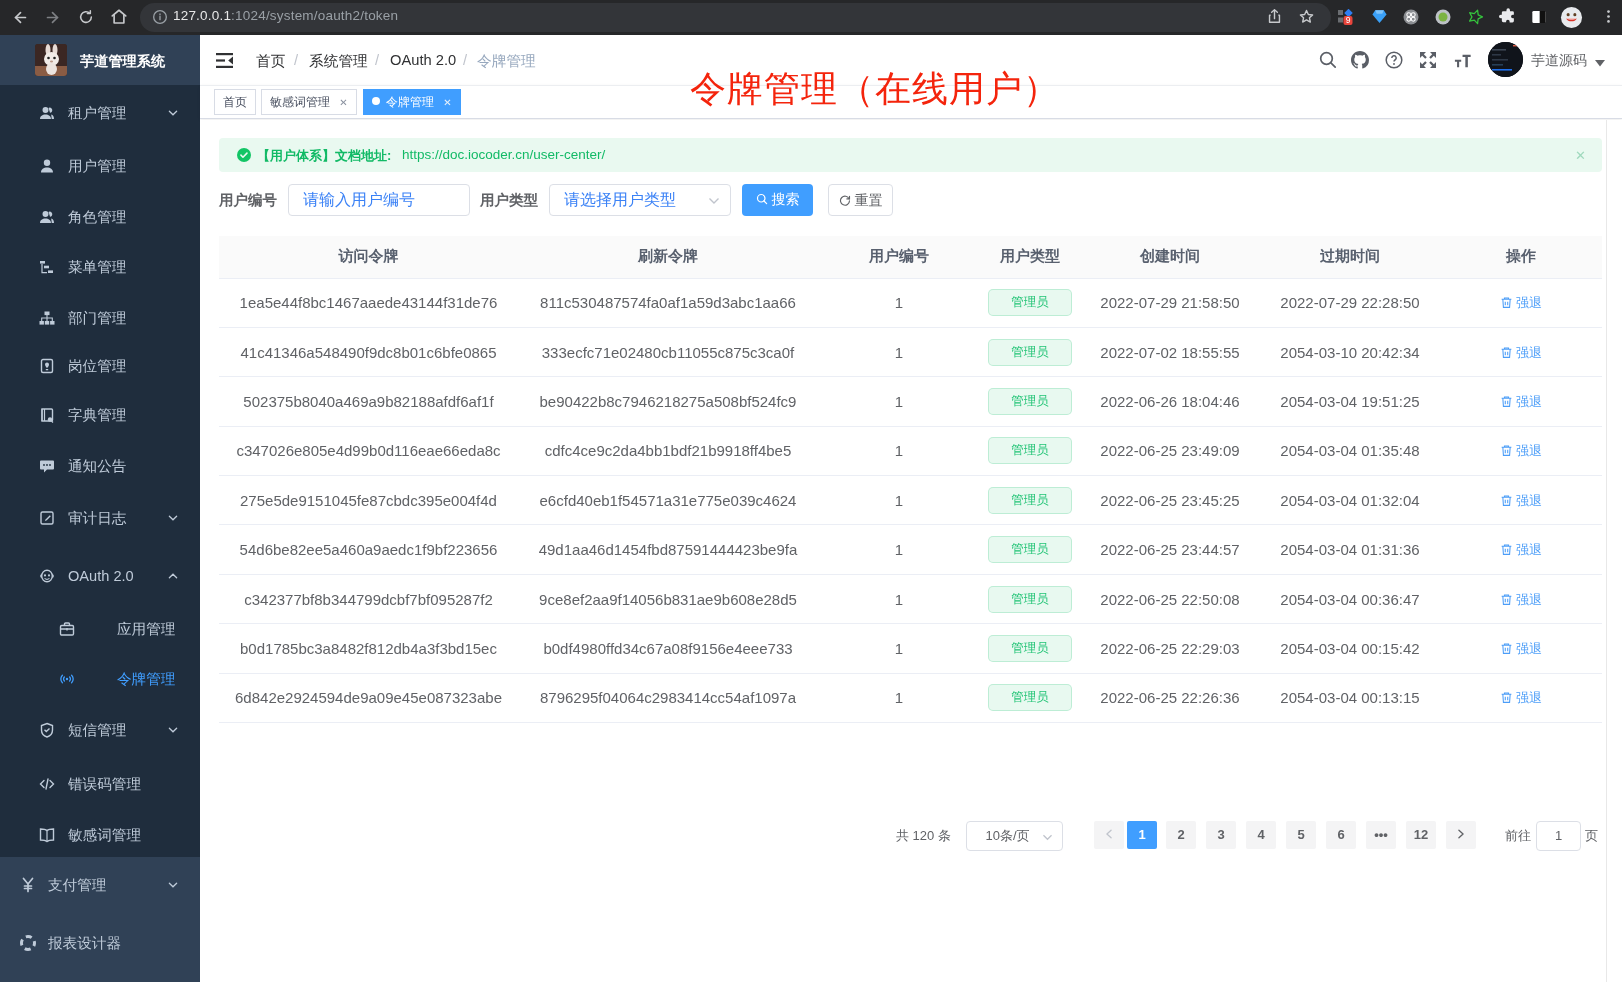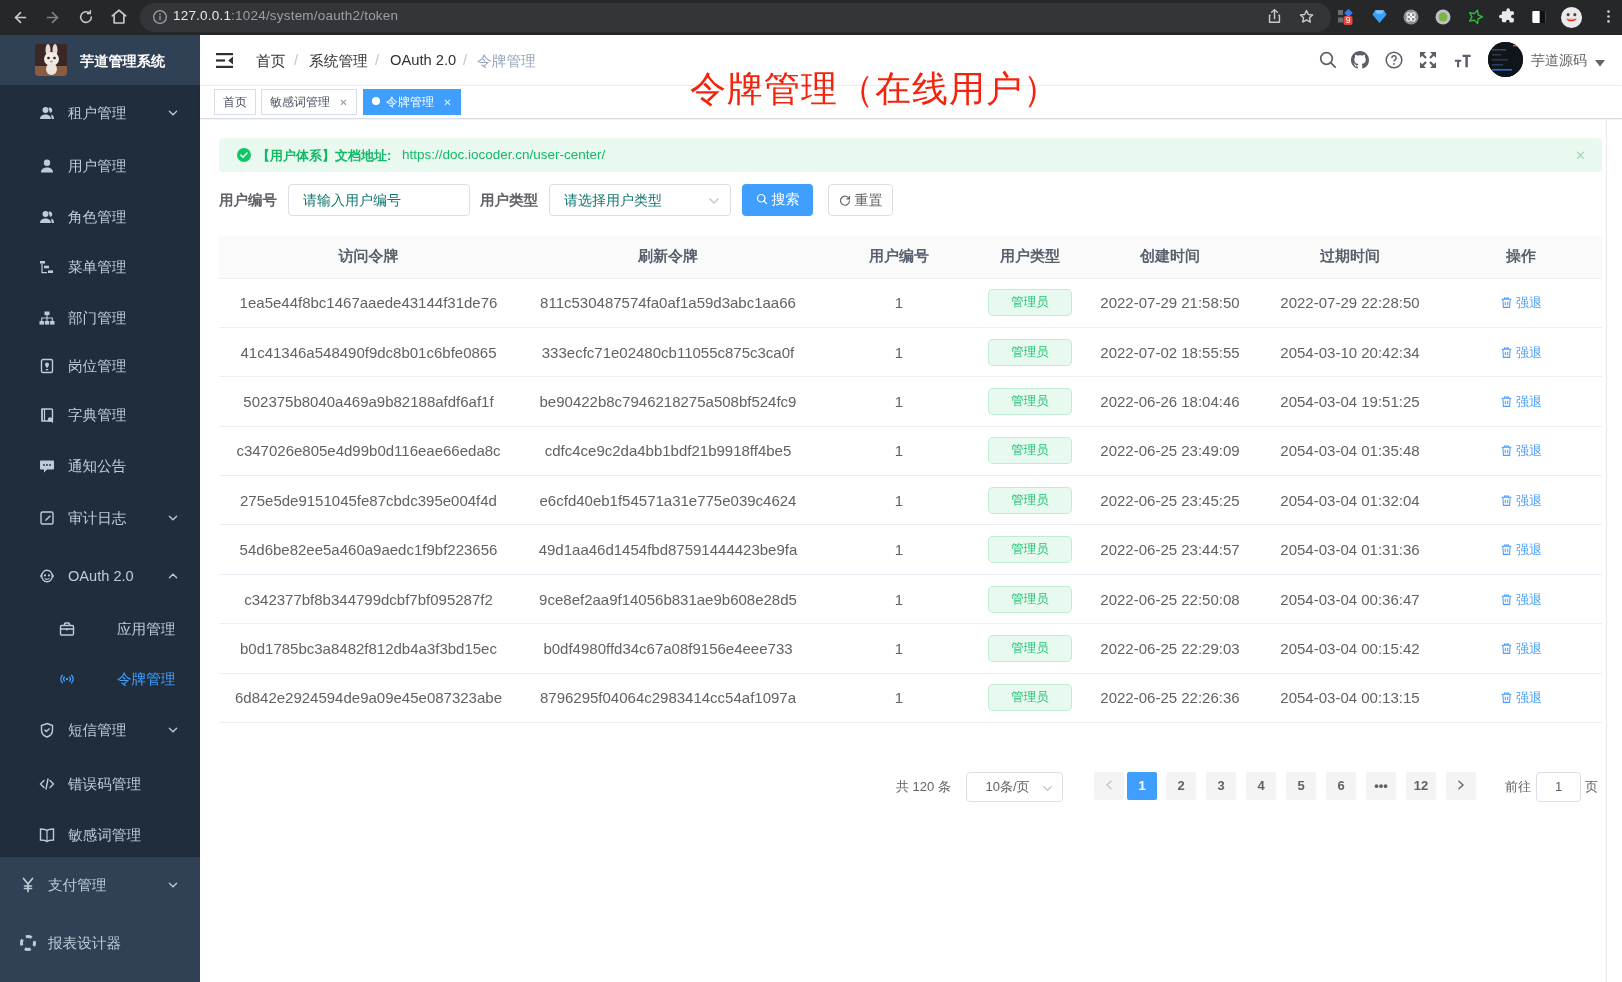--- a/index.html
+++ b/index.html
@@ -52,31 +52,31 @@
 
 
 #content { left:200px; top:120px; width:1422px; height:688px; background:#fff; }
 #alert { position:absolute; left:19px; top:18px; width:1383px; height:34px; background:#e9f9f0; border-radius:4px; }
 #alert .chk { position:absolute; left:18px; top:10px; width:14px; height:14px; }
 #alert .t1 { position:absolute; left:38px; top:9px; font-size:13px; font-weight:bold; color:#12ba66; }
 #alert .t2 { position:absolute; left:183px; top:9px; font-size:13.5px; color:#12ba66; }
 #alert .ax { position:absolute; right:16px; top:10px; font-size:13px; color:#9fd9bd; }
 
 .flabel { position:absolute; top:64px; height:32px; line-height:32px; font-size:14.5px; font-weight:bold; color:#606266; }
-.finput { position:absolute; top:64px; height:32px; border:1px solid #dcdfe6; border-radius:4px; background:#fff; font-size:14px; color:#0f766e; line-height:30px; padding-left:14px; }
+.finput { position:absolute; top:64px; height:32px; border:1px solid #dcdfe6; border-radius:4px; background:#fff; font-size:16px; color:#3b82f6; line-height:30px; padding-left:14px; }
 .fbtn { position:absolute; top:64px; height:32px; border-radius:4px; font-size:14px; line-height:30px; text-align:center; }
 
 #table { position:absolute; left:19px; top:116px; width:1383px; border-collapse:collapse; table-layout:fixed; font-size:15px; color:#606266; }
 #table th { background:#fafafa; color:#58606e; font-weight:bold; height:42px; border-bottom:1px solid #ebeef5; text-align:center; font-size:15px; }
 #table td { height:49.4px; border-bottom:1px solid #ebeef5; text-align:center; background:#fff; }
 .gtag { display:inline-block; height:27px; line-height:25px; padding:0 22px; border:1px solid rgba(35,196,118,.22); background:#e8f9f0; color:#23c476; border-radius:5px; font-size:12.5px; }
 .op { color:#4b9df8; font-size:13px; }
 .op svg { vertical-align:-2px; margin-right:3px; }
 
-#pager { position:absolute; left:0; top:652px; width:1402px; height:28px; font-size:13px; color:#606266; }
+#pager { position:absolute; left:0; top:701px; width:1402px; height:28px; font-size:13px; color:#606266; }
 .pbtn { position:absolute; top:0; height:28px; min-width:30px; background:#f4f4f5; border-radius:2px; text-align:center; line-height:28px; font-weight:bold; color:#606266; font-size:13px; }
 .pbtn.on { background:#409eff; color:#fff; }
 </style>
 </head>
 <body>
 
 <div class="abs" id="chrome">
   <div id="urlpill"></div>
   <svg style="left:12px;top:9px" width="17" height="17" viewBox="0 0 24 24" fill="none" stroke="#c7c9cc" stroke-width="2.4" stroke-linecap="round" stroke-linejoin="round">
       <path d="M19 12H5"></path>

